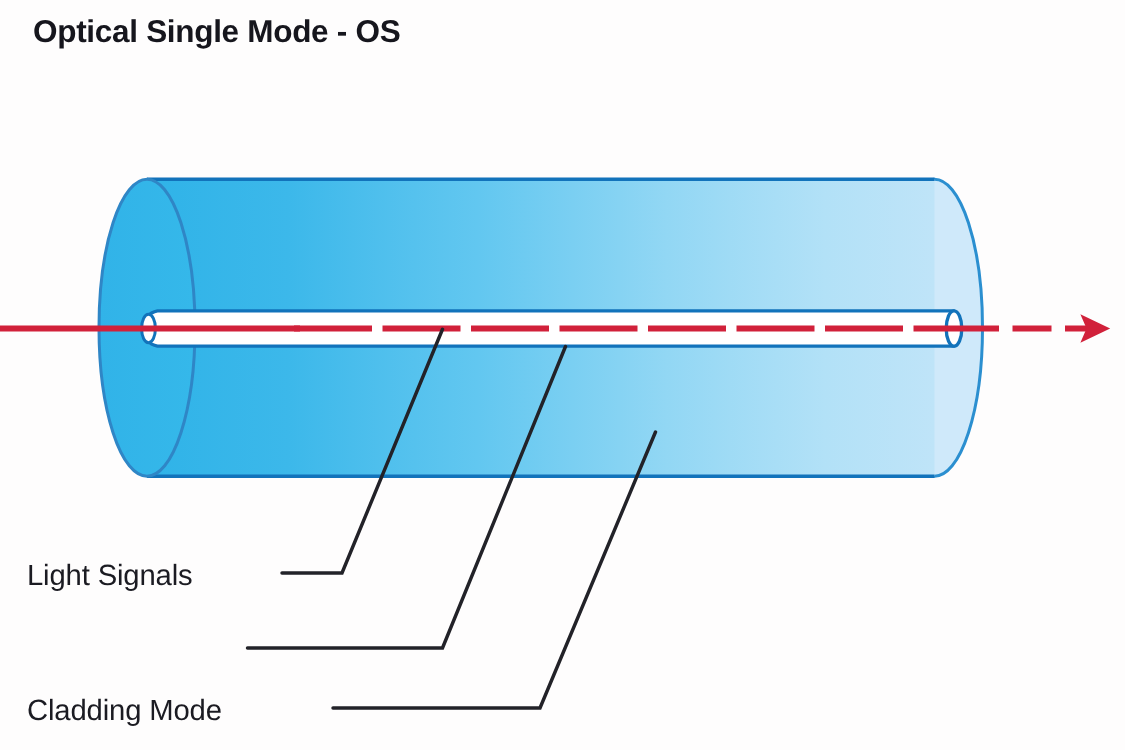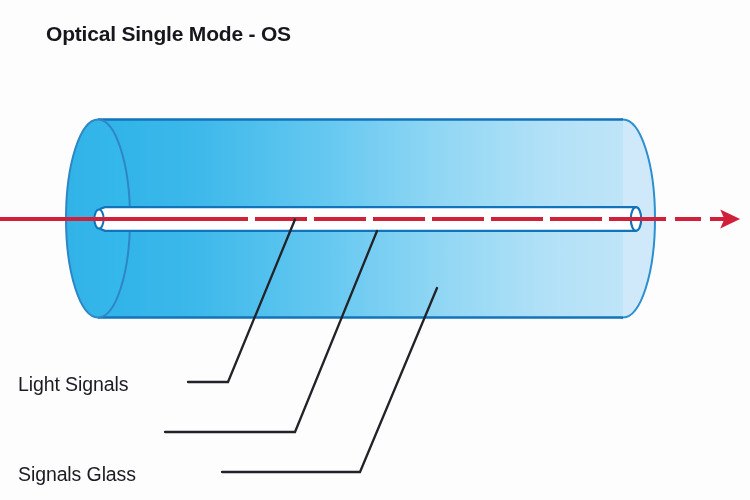--- a/index.html
+++ b/index.html
@@ -20,28 +20,27 @@
     position: absolute;
     left: 0;
     top: 0;
     width: 750px;
     height: 500px;
   }
 
   #title {
     position: absolute;
     left: 22px;
-    top: 22px;
+    top: 10px;
     font-family: "Liberation Sans", sans-serif;
     font-size: 21px;
     font-weight: bold;
     color: #16161d;
     letter-spacing: -0.2px;
     white-space: nowrap;
-    margin-left: 24px;
   }
 
   .callout-label {
     position: absolute;
     font-family: "Liberation Sans", sans-serif;
     font-size: 19.5px;
     font-weight: normal;
     color: #1b1b22;
     white-space: nowrap;
     letter-spacing: -0.1px;
@@ -129,15 +128,15 @@
 
       <path d="M 165 432 L 295 432 L 377 231"></path>
 
       <path d="M 222 472 L 360 472 L 437 288"></path>
     </g>
   </svg>
 
   <div class="callout-label" id="label-light-signals">Light Signals</div>
 
 
-  <div class="callout-label" id="label-cladding-glass">Signals Glass</div>
+  <div class="callout-label" id="label-cladding-glass">Cladding Mode</div>
 
 </div>
 
 </body></html>

